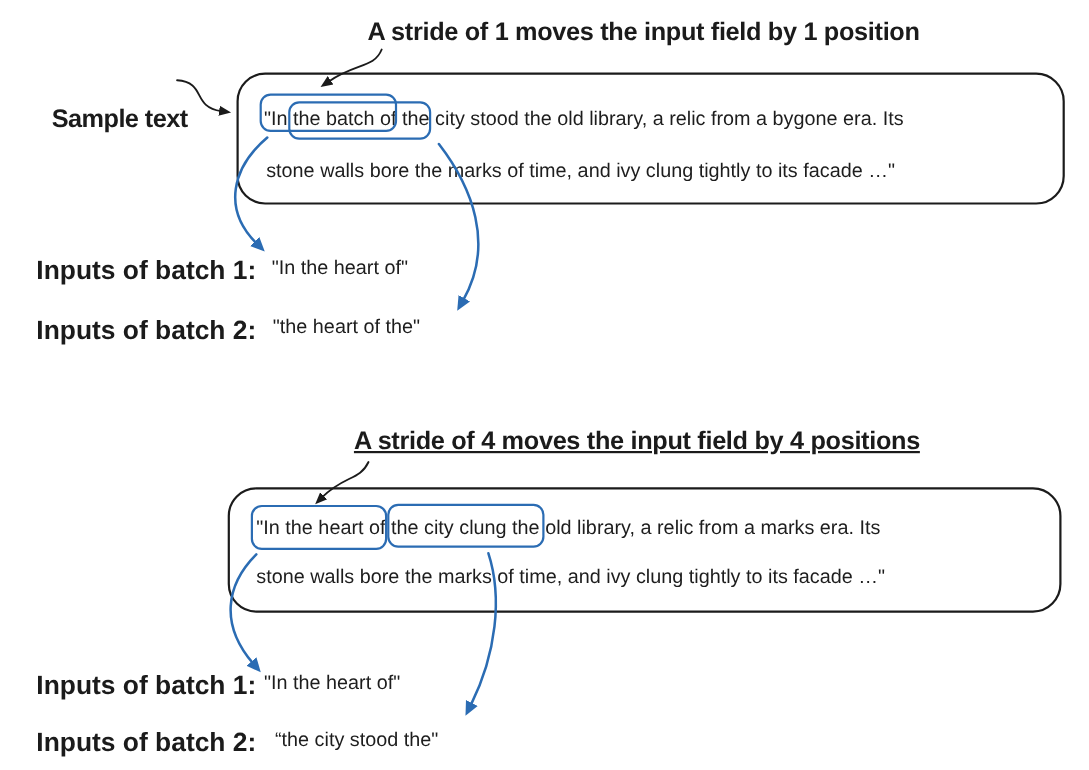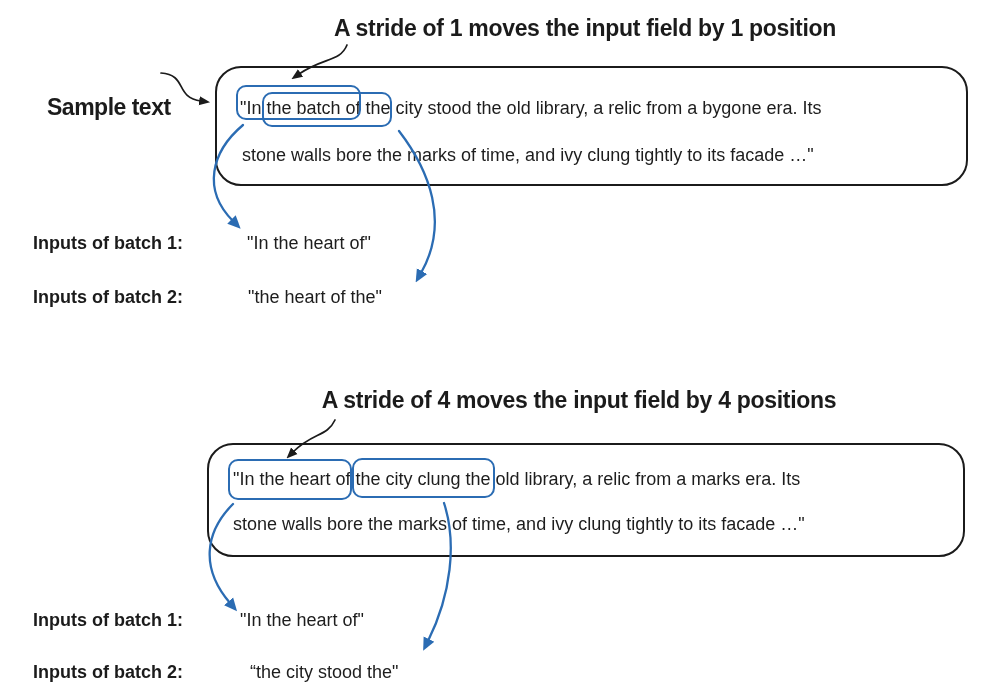--- a/index.html
+++ b/index.html
@@ -15,21 +15,21 @@
   }
   .hand-label {
     font-weight:700; font-size:23px; letter-spacing:-0.5px; color:var(--ink); white-space:nowrap;
   }
   .sample-box {
     border:2px solid var(--ink); border-radius:26px; background:transparent;
   }
   .box-line {
     white-space:pre; font-size:18px; line-height:21px; color:var(--text);
   }
-  .batch-label { font-weight:700; font-size:18px; color:var(--ink); white-space:nowrap; }
+  .batch-label { font-weight:700; font-size:24px; color:var(--ink); white-space:nowrap; }
   .batch-value { font-size:18px; color:var(--text); white-space:nowrap; }
   .hlbox {
     position:absolute; border:2.5px solid var(--blue); border-radius:10px;
     background:transparent; z-index:4;
   }
   .overlay { position:absolute; left:0; top:0; z-index:6; pointer-events:none; }
   .arrow-blue { stroke:var(--blue); stroke-width:2.3; fill:none; stroke-linecap:round; }
   .arrow-ink  { stroke:var(--ink);  stroke-width:1.7; fill:none; stroke-linecap:round; }
   .fblue { fill:var(--blue); } .fink { fill:var(--ink); }
   .watermark { font-size:17px; color:var(--wm); white-space:nowrap; }
@@ -47,21 +47,21 @@
 
   <div class="abs box-line" style="left:240px; top:98px;"><span>"In</span><span> </span><span>the batch of</span><span> </span><span>the</span><span> </span><span>city stood the old library, a relic from a bygone era. Its</span></div>
   <div class="abs box-line" style="left:242px; top:145px;">stone walls bore the marks of time, and ivy clung tightly to its facade …"</div>
 
   <div class="abs batch-label" style="left:33px; top:233px;">Inputs of batch 1:</div>
   <div class="abs batch-value" style="left:247px; top:233px;">"In the heart of"</div>
 
   <div class="abs batch-label" style="left:33px; top:287px;">Inputs of batch 2:</div>
   <div class="abs batch-value" style="left:248px; top:287px;">"the heart of the"</div>
 
-  <div class="abs title" style="left:579px; top:387px;">A stride of 4 moves the input field by 4 positions</div>
+  <div class="abs title" style="left:579px; top:387px;text-decoration:underline;">A stride of 4 moves the input field by 4 positions</div>
 
   <div class="abs sample-box" style="left:207px; top:443px; width:754px; height:110px;"></div>
 
   <div class="abs box-line" style="left:233px; top:469px;"><span>"In the heart of</span><span> </span><span>the city clung the</span><span> </span><span>old library, a relic from a marks era. Its</span></div>
   <div class="abs box-line" style="left:233px; top:514px;">stone walls bore the marks of time, and ivy clung tightly to its facade …"</div>
 
   <div class="abs batch-label" style="left:33px; top:610px;">Inputs of batch 1:</div>
   <div class="abs batch-value" style="left:240px; top:610px;">"In the heart of"</div>
 
   <div class="abs batch-label" style="left:33px; top:662px;">Inputs of batch 2:</div>

